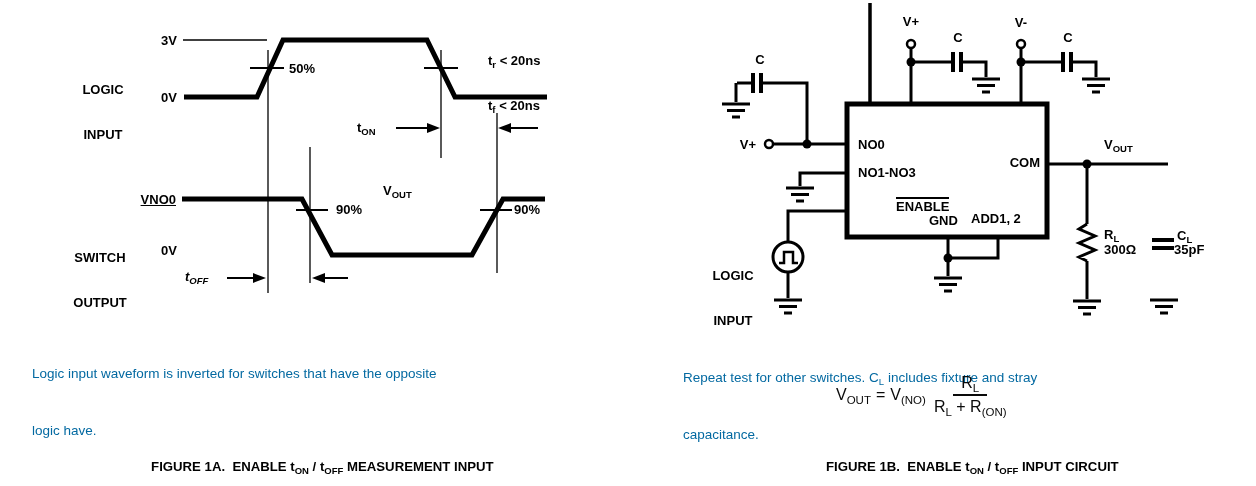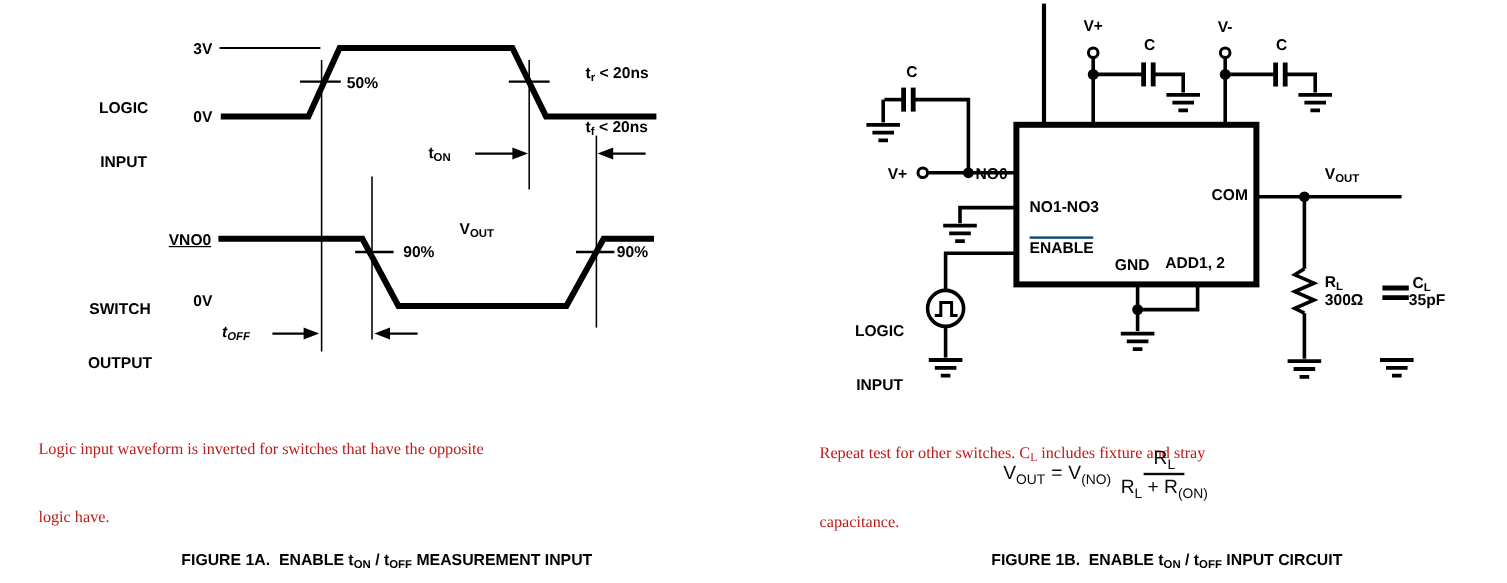--- a/index.html
+++ b/index.html
@@ -2,24 +2,24 @@
 <html><head>
 <meta charset="utf-8">
 <style>
   html,body{margin:0;padding:0;background:#fff;}
   .page{position:relative;width:1256px;height:486px;background:#ffffff;overflow:hidden;
         font-family:"Liberation Sans",sans-serif;color:#000;}
   svg.art{position:absolute;left:0;top:0;}
   .lbl{position:absolute;font-weight:bold;font-size:13px;line-height:1.16;white-space:pre;color:#000;}
   .ctr{text-align:center;}
   .rgt{text-align:right;}
-  .note{position:absolute;font-weight:normal;font-size:13.5px;line-height:19px;white-space:pre;color:#b91c1c;font-family:Liberation Serif, serif;}
+  .note{position:absolute;font-weight:normal;font-size:13.5px;line-height:19px;white-space:pre;color:#0369a1;}
   .cap{position:absolute;font-weight:bold;font-size:13.2px;text-align:center;white-space:pre;color:#000;}
   sub{font-size:9.5px;line-height:0;vertical-align:-2.5px;letter-spacing:0;}
-  .overline-txt{display:inline-block;border-top:2px solid #0c4a6e;padding-top:0px;}
+  .overline-txt{display:inline-block;border-top:2px solid #000000;padding-top:0px;margin-left:38px;}
   .equation{position:absolute;display:flex;align-items:center;font-size:16px;font-weight:normal;
             color:#0a0a0a;white-space:pre;}
   .equation sub{font-size:11.5px;vertical-align:-4px;}
   .eq-gap{margin:0 5px;}
   .frac{display:inline-flex;flex-direction:column;align-items:center;margin-left:8px;}
   .frac .num{padding:0 8px 2px 8px;border-bottom:2px solid #0a0a0a;}
   .frac .den{padding-top:2px;}
 </style>
 </head>
 <body>
@@ -161,21 +161,21 @@
   <div class="cap" style="left:20px;top:444px;width:590px;">
     <span>FIGURE 1A.  ENABLE t</span><sub>ON</sub><span> / t</span><sub>OFF</sub><span> MEASUREMENT INPUT</span>
   </div>
 
   <span class="lbl ctr" style="left:897px;top:14px;width:28px;">V+</span>
   <span class="lbl ctr" style="left:1007px;top:15px;width:28px;">V-</span>
   <span class="lbl ctr" style="left:946px;top:30px;width:24px;">C</span>
   <span class="lbl ctr" style="left:1056px;top:30px;width:24px;">C</span>
   <span class="lbl ctr" style="left:748px;top:52px;width:24px;">C</span>
   <span class="lbl rgt" style="left:728px;top:137px;width:28px;">V+</span>
-  <span class="lbl" style="left:813px;top:137px;">NO0</span>
+  <span class="lbl" style="left:858px;top:137px;">NO0</span>
   <span class="lbl" style="left:858px;top:165px;">NO1-NO3</span>
   <span class="lbl" style="left:858px;top:197px;"><span class="overline-txt">ENABLE</span></span>
   <span class="lbl rgt" style="left:996px;top:155px;width:44px;">COM</span>
   <span class="lbl" style="left:929px;top:213px;">GND</span>
   <span class="lbl" style="left:971px;top:211px;">ADD1, 2</span>
   <span class="lbl" style="left:1104px;top:137px;"><span>V</span><sub>OUT</sub></span>
   <div class="lbl ctr" style="left:702px;top:238px;width:62px;">
     <div>LOGIC</div>
     <div>INPUT</div>
   </div>

